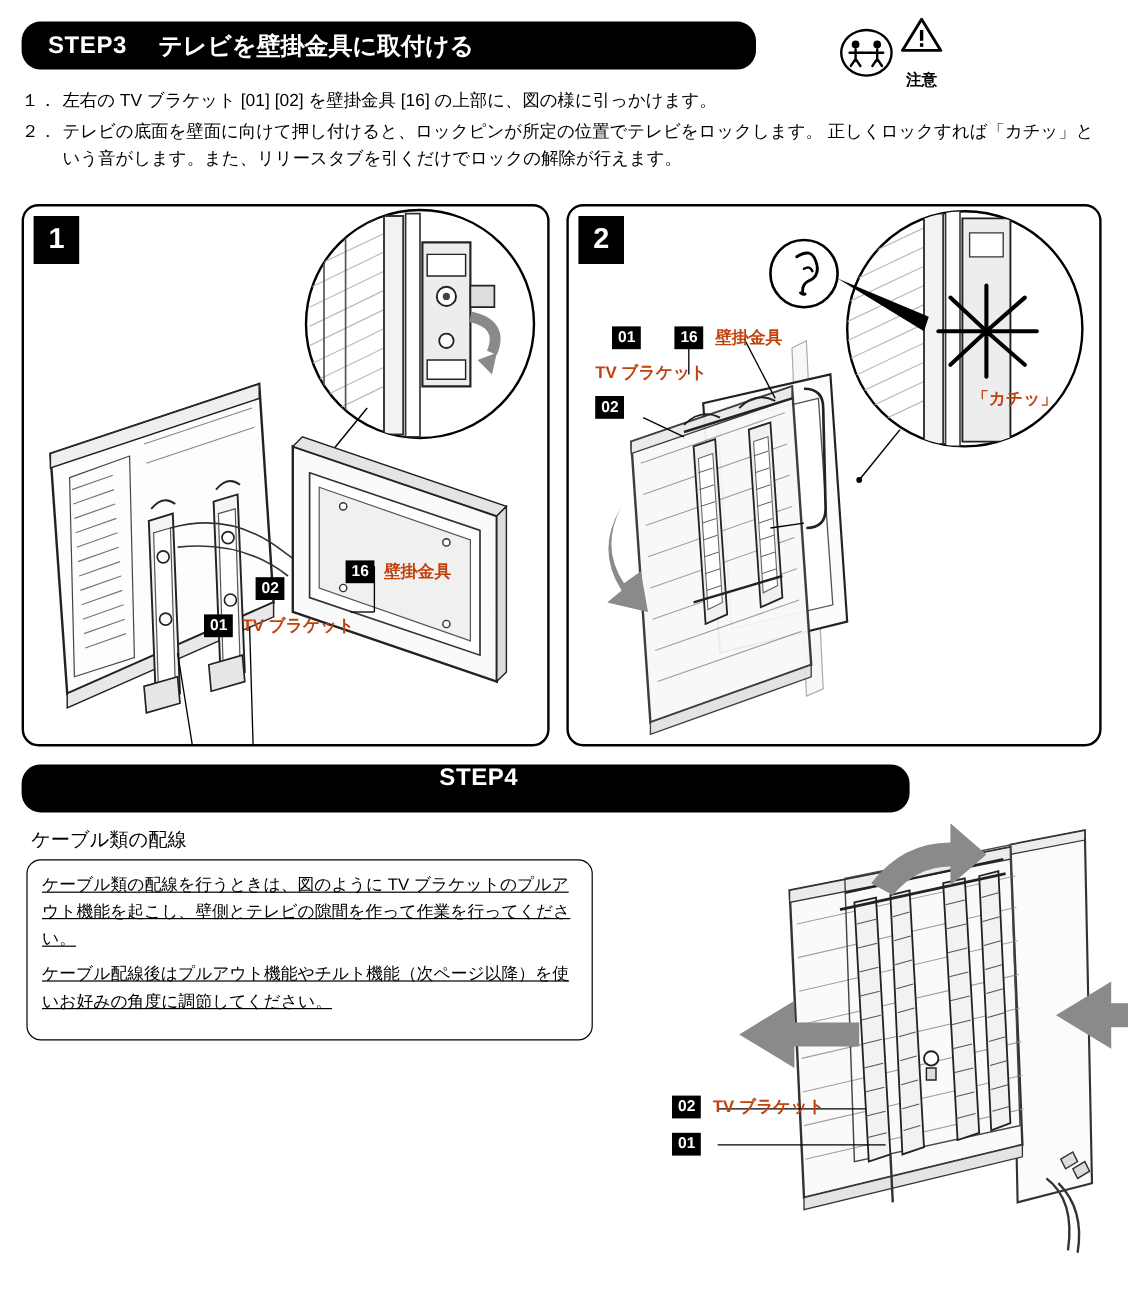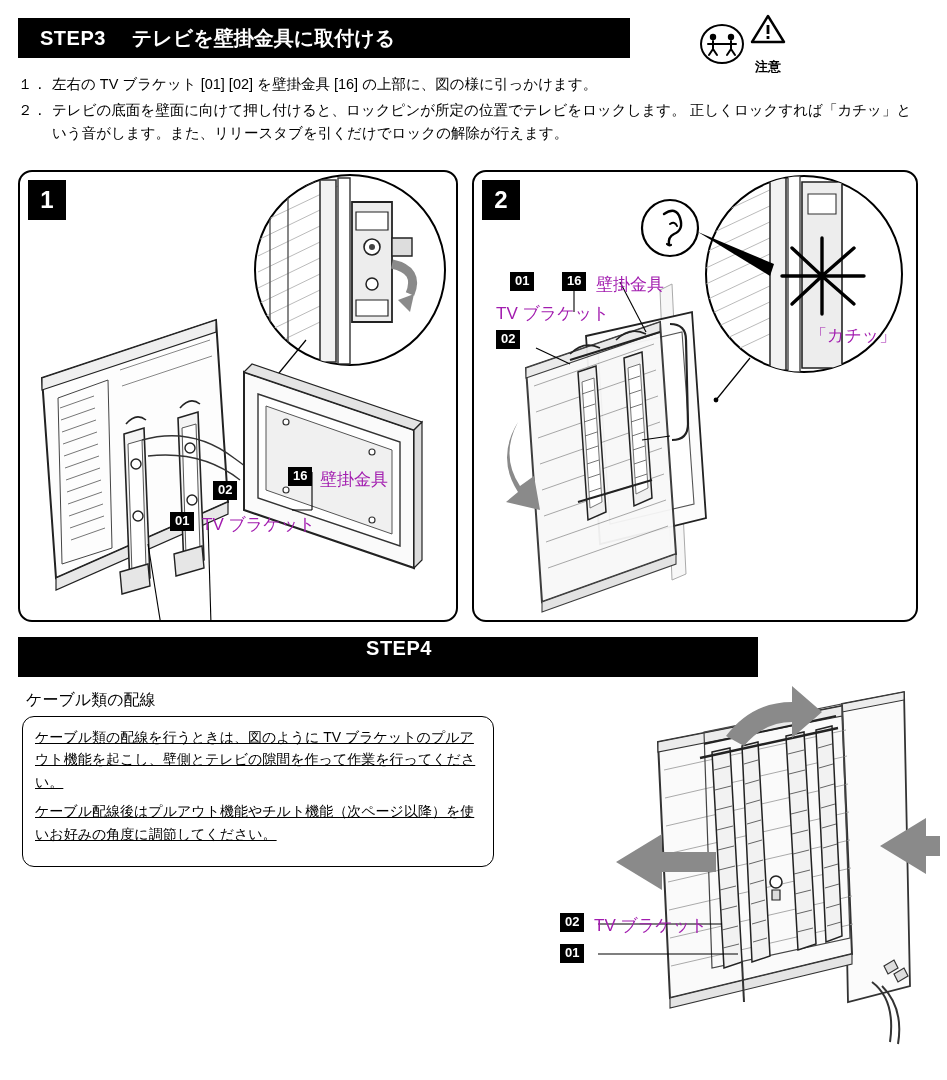--- a/index.html
+++ b/index.html
@@ -19,20 +19,21 @@
 
   
   .step-bar {
     position: absolute;
     left: 18px;
     height: 40px;
     background: #000;
     color: #fff;
     display: flex;
     align-items: center;
+    border-radius: 16px;
   }
   .step-bar .step-no {
     font-size: 20px;
     font-weight: bold;
     letter-spacing: 0.5px;
     margin-left: 22px;
   }
   .step-bar .step-title {
     font-size: 20px;
     font-weight: bold;
@@ -124,24 +125,25 @@
     color: #fff;
     font-size: 13px;
     font-weight: bold;
     padding: 1px 5px 2px 5px;
     line-height: 1.2;
     z-index: 6;
     text-align: right;
   }
   .callout-label {
     position: absolute;
-    font-size: 17px;
-    color: #a21caf;
+    font-size: 14px;
+    color: #c2410c;
     white-space: nowrap;
     z-index: 6;
+    font-weight: bold;
   }
 
   
   .sub-heading {
     position: absolute;
     font-size: 16px;
   }
   .note-box {
     position: absolute;
     border: 1.5px solid #000;

